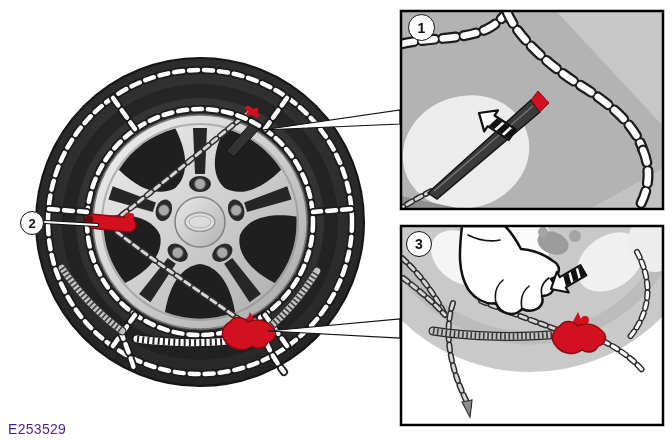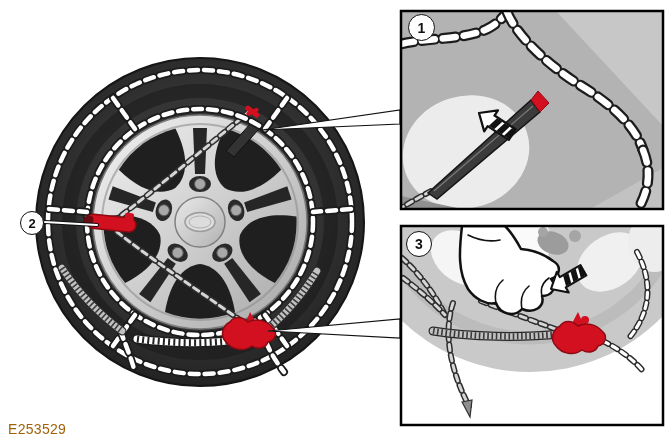--- a/index.html
+++ b/index.html
@@ -22,21 +22,21 @@
   .ladBase{fill:none;stroke:#1c1c1c;stroke-width:10;stroke-linecap:round;}
   .ladMid{fill:none;stroke:#ffffff;stroke-width:7;stroke-linecap:round;}
   .ladTick{fill:none;stroke:#222222;stroke-width:7;stroke-dasharray:2 3.2;}
 
   .badge{position:absolute;border-radius:50%;background:#fff;border:1.6px solid #111;
          display:flex;align-items:center;justify-content:center;
          font-size:13px;font-weight:600;color:#111;box-sizing:border-box;}
   .badge1{left:408px;top:14px;width:27px;height:27px;font-size:14px;}
   .badge2{left:20px;top:211px;width:24px;height:24px;}
   .badge3{left:406px;top:231px;width:26px;height:26px;font-size:14px;}
-  .figure-code{position:absolute;left:8px;top:421px;font-size:14px;color:#a16207;letter-spacing:.3px;}
+  .figure-code{position:absolute;left:8px;top:421px;font-size:14px;color:#4c1d95;letter-spacing:.3px;}
 </style>
 </head>
 <body>
 
 <div class="canvas">
 
 <svg width="672" height="442" viewBox="0 0 672 442">
   <defs>
     <radialGradient id="tireG" cx="50%" cy="45%" r="60%">
       <stop offset="55%" stop-color="#353535"></stop>

